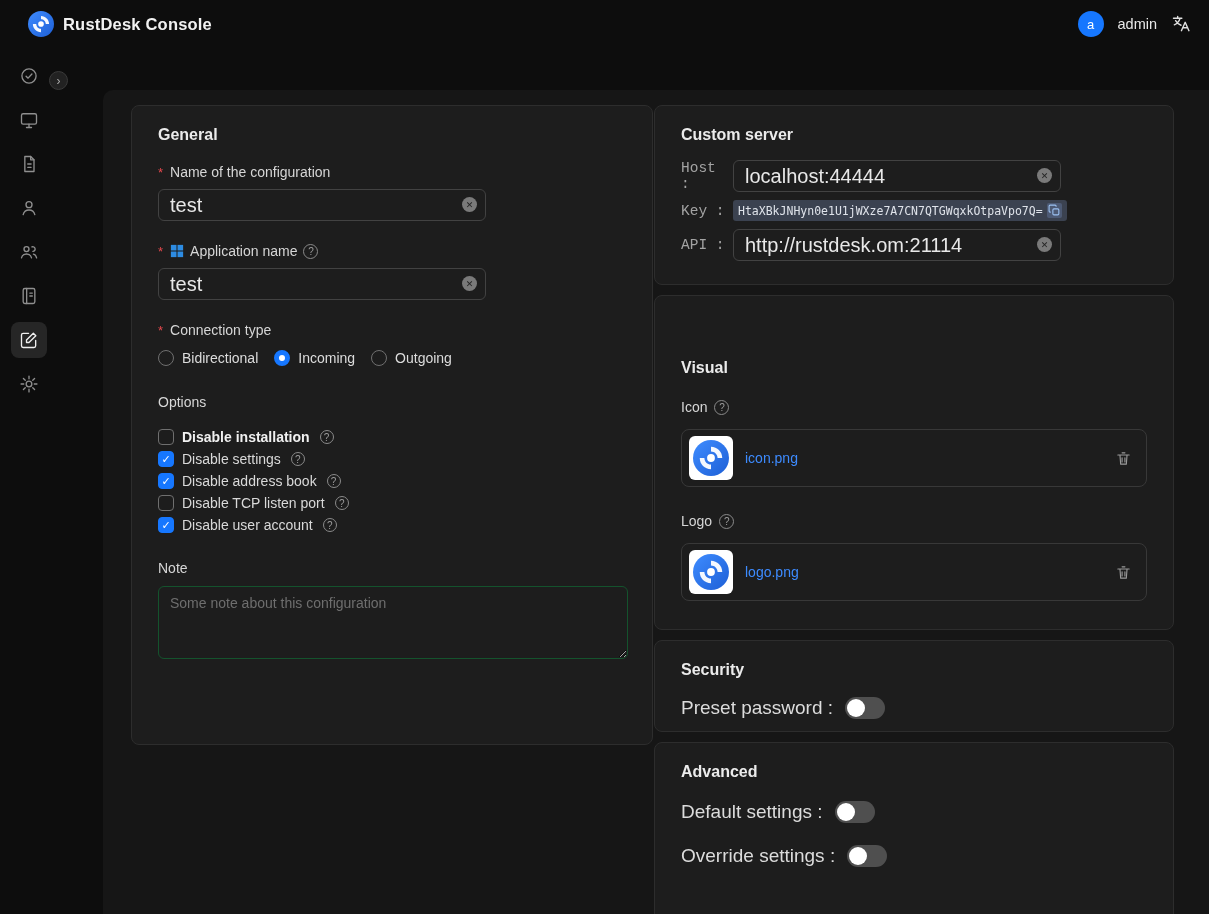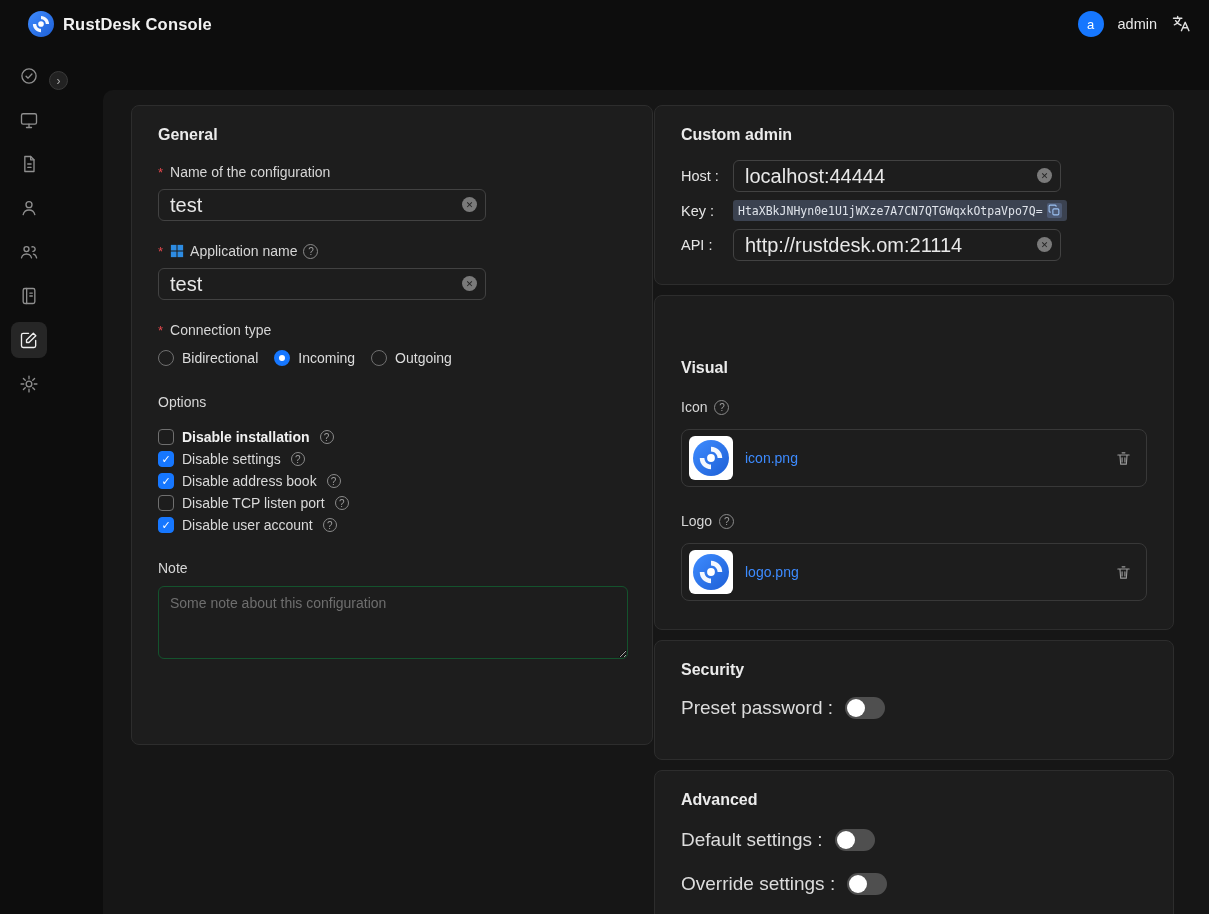--- a/index.html
+++ b/index.html
@@ -69,42 +69,42 @@
   .note-label { font-size:14px; color:#d6d6d6; margin:24px 0 10px; }
   textarea { width:470px; height:73px; background:transparent; border:1px solid #14532d;
     border-radius:6px; color:#e8e8e8; font-size:14px; padding:8px 11px; resize:both;
     font-family:"Liberation Sans", sans-serif; outline:none; }
   textarea::placeholder { color:#6e6e6e; }
 
   
   .card-server { height:180px; }
   .card-server .card-title { margin-bottom:16px; }
   .srv-row { display:flex; align-items:center; margin-bottom:8px; }
-  .srv-label { width:52px; font-size:14.5px; color:#e5e5e5; flex:0 0 auto; }
+  .srv-label { width:52px; font-size:14.5px; color:#a3a3a3; flex:0 0 auto;font-family:Liberation Mono, monospace; }
   .key-box { display:flex; align-items:center; background:#3b4250; border-radius:3px;
     padding:3px 5px; max-width:340px; }
   .key-text { font-family:"DejaVu Sans Mono", monospace; font-size:11.5px; color:#dfe3ea;
     white-space:nowrap; overflow:hidden; }
   .copy-btn { margin-left:4px; background:#4d5a74; border:none; border-radius:2px; padding:1px;
     display:flex; cursor:pointer; }
 
   
   .card-visual { height:335px; }
   .card-visual .card-title { margin-bottom:22px;margin-top:43px; }
   .vis-label { display:flex; align-items:center; gap:7px; font-size:14px; color:#d6d6d6; margin-bottom:14px; }
   .upload-box { height:58px; border:1px solid #383838; border-radius:8px; display:flex;
     align-items:center; padding:0 14px 0 7px; margin-bottom:26px; }
   .tile { width:44px; height:44px; background:#fff; border-radius:6px; display:flex;
     align-items:center; justify-content:center; margin-right:12px; flex:0 0 auto; }
   .file-link { font-size:14px; color:#3d8bff; text-decoration:none; cursor:pointer; }
   .upload-spacer { flex:1; }
   .trash-btn { background:none; border:none; cursor:pointer; display:flex; color:#9a9a9a; }
 
   
-  .card-security { height:120px; }
+  .card-security { height:92px; }
   .card-security .card-title { margin-bottom:18px; }
   .card-advanced { height:200px; }
   .card-advanced .card-title { margin-bottom:20px; }
   .toggle-row { display:flex; align-items:center; gap:12px; font-size:19px; color:#dcdcdc; margin-bottom:22px; }
   .toggle { width:40px; height:22px; border-radius:11px; background:#4f4f4f; position:relative;
     cursor:pointer; flex:0 0 auto; }
   .toggle::after { content:""; position:absolute; left:2px; top:2px; width:18px; height:18px;
     border-radius:50%; background:#fff; }
 
   svg { display:block; }
@@ -310,21 +310,21 @@
       </div>
 
       <div class="note-label">Note</div>
       <textarea placeholder="Some note about this configuration" style=""></textarea>
     </section>
   </div>
 
   <div class="col-right">
 
     <section class="card card-server">
-      <h2 class="card-title">Custom admin</h2>
+      <h2 class="card-title">Custom server</h2>
       <div class="srv-row">
         <span class="srv-label">Host :</span>
         <div class="input-wrap">
           <input type="text" value="localhost:44444" style="">
           <span class="clear-btn">✕</span>
         </div>
       </div>
       <div class="srv-row">
         <span class="srv-label">Key :</span>
         <div class="key-box">

